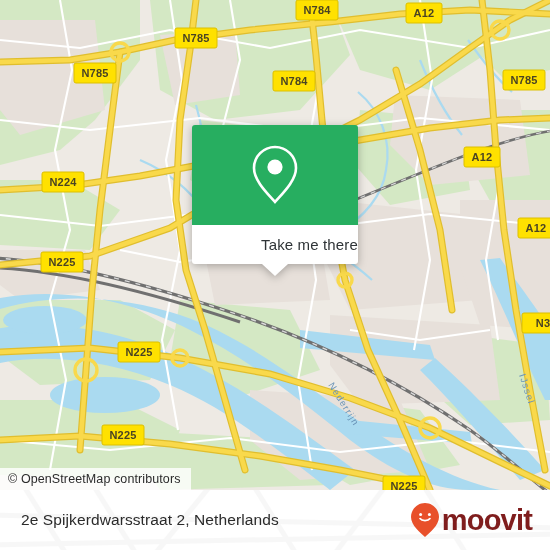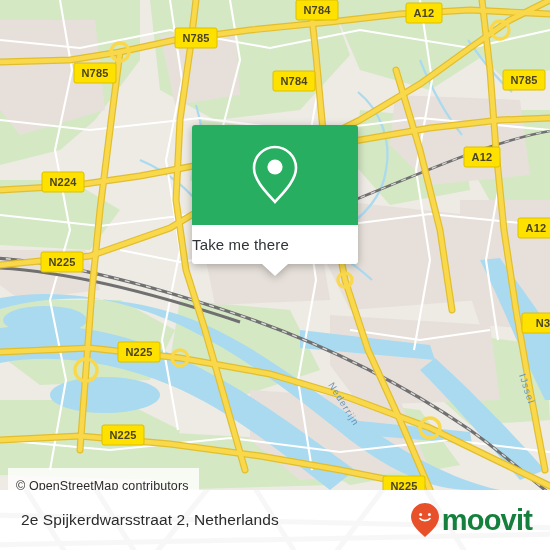--- a/index.html
+++ b/index.html
@@ -26,25 +26,25 @@
     left: 0; top: 0;
     width: 550px; height: 490px;
     overflow: hidden;
     background: #eeeae4;
   }
   #map-svg { display: block; width: 550px; height: 490px; }
 
   
   #osm-attribution {
     position: absolute;
-    left: 8px;
+    left: 0;
     top: 468px;
     height: 22px;
     line-height: 22px;
-    padding: 7px 10px 0 8px;
+    padding: 0 10px 0 8px;
     background: rgba(255,255,255,0.82);
     font-size: 12.5px;
     color: #2b2b2b;
     letter-spacing: 0.1px;
     white-space: nowrap;
     z-index: 40;
   }
 
   
   #popup-card {
@@ -65,21 +65,21 @@
     justify-content: center;
   }
   #popup-footer {
     position: relative;
     width: 100%;
     height: 39px;
     background: #ffffff;
     border-radius: 0 0 3px 3px;
     display: flex;
     align-items: center;
-    justify-content: flex-start;
+    justify-content: flex-end;
   }
   #take-me-there-label {
     font-size: 15px;
     color: #2f3437;
     letter-spacing: 0.15px;
   }
   #popup-pointer {
     position: absolute;
     left: 50%;
     margin-left: -13px;
@@ -122,21 +122,21 @@
     white-space: nowrap;
   }
   #moovit-logo {
     display: flex;
     align-items: center;
     gap: 2px;
   }
   #moovit-wordmark {
     font-size: 29px;
     font-weight: bold;
-    color: #15803d;
+    color: #7f1d1d;
     letter-spacing: -0.8px;
     line-height: 1;
   }
 
   
   .shield {
     fill: #ffe100;
     stroke: #dcbf00;
     stroke-width: 1;
   }

